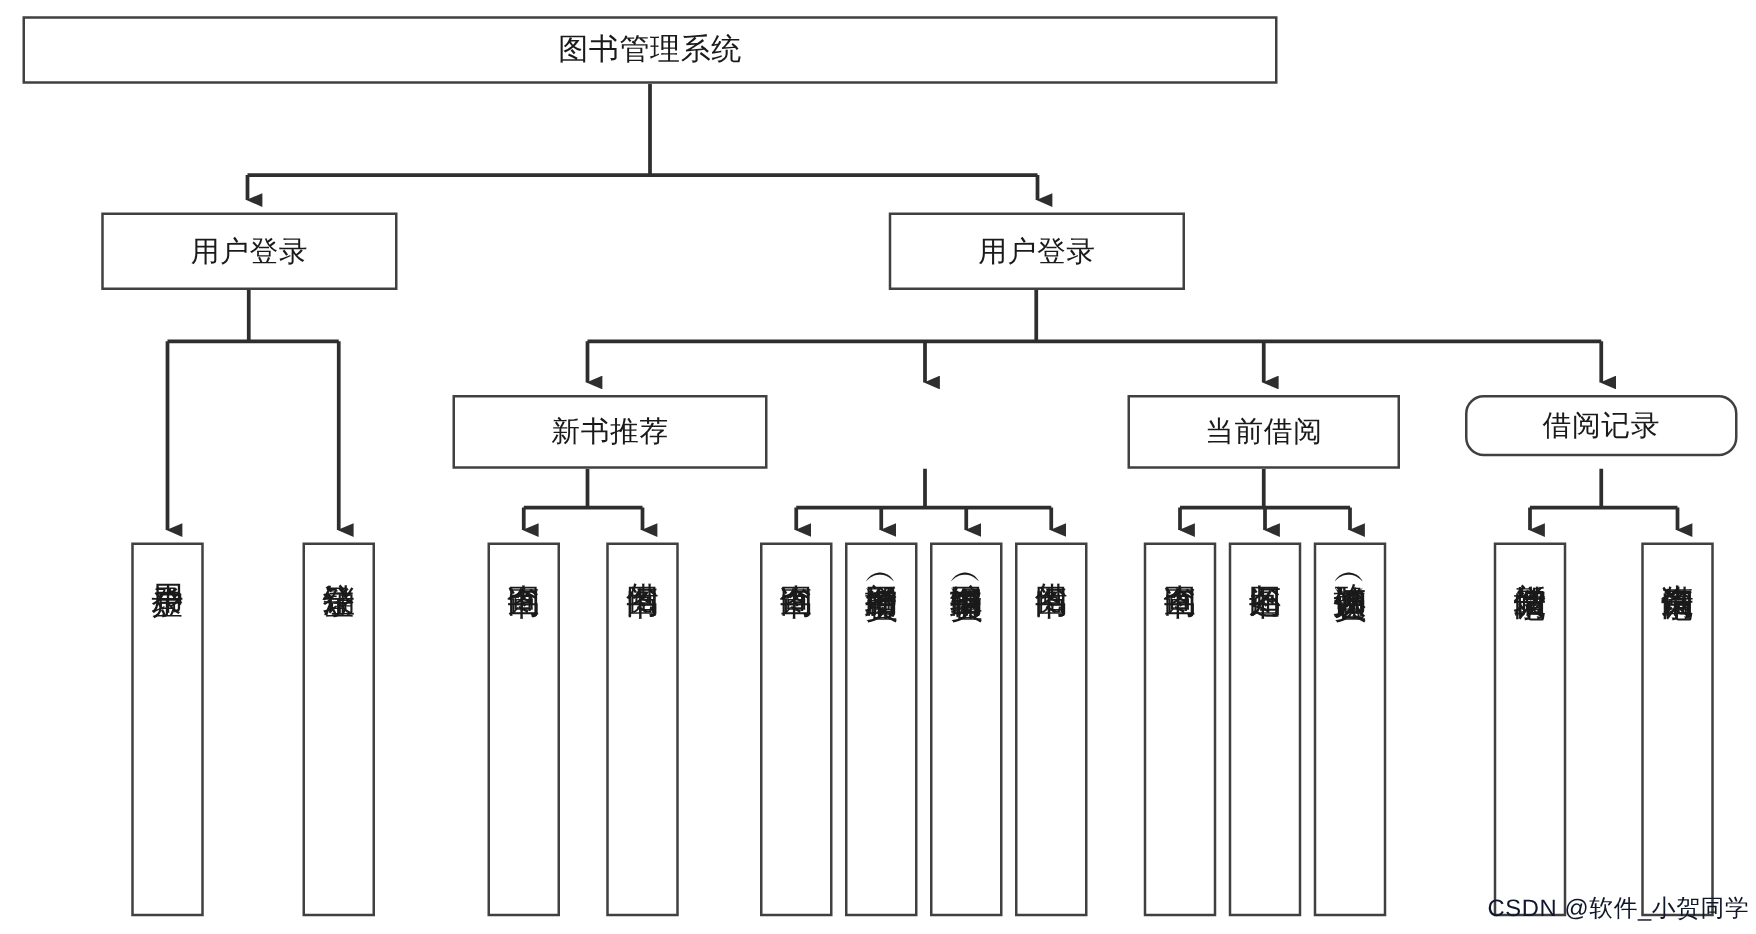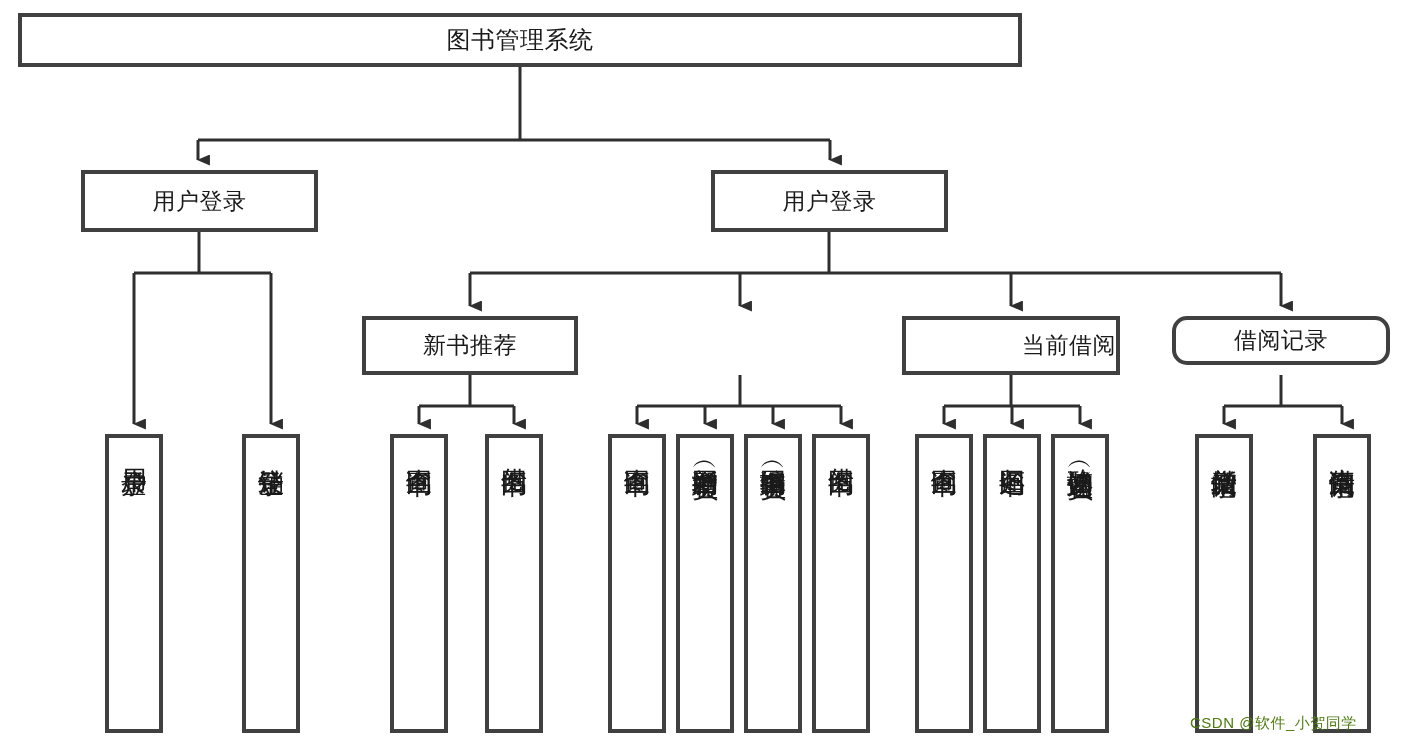--- a/index.html
+++ b/index.html
@@ -22,21 +22,21 @@
     left: 0;
     top: 0;
     width: 1405px;
     height: 747px;
     pointer-events: none;
   }
   .node {
     position: absolute;
     box-sizing: border-box;
     background: #ffffff;
-    border: 4px solid #404040;
+    border: 2px solid #404040;
     display: flex;
     align-items: center;
     justify-content: center;
     color: #1a1a1a;
   }
   .node .label {
     display: block;
     text-align: center;
     line-height: 1.16;
     letter-spacing: 0.5px;
@@ -52,22 +52,22 @@
   .node.vert .label {
     writing-mode: vertical-rl;
     text-orientation: upright;
     font-size: 26px;
     line-height: 1.04;
     letter-spacing: 1px;
   }
   .node.root .label { font-size: 24px; }
   .watermark {
     position: absolute;
-    color: #4d7c0f;
-    font-size: 15px;
+    color: #0f172a;
+    font-size: 19px;
     letter-spacing: 0.5px;
     white-space: nowrap;
     user-select: none;
   }
 </style>
 </head>
 <body>
 
 <div id="canvas">
 
@@ -125,24 +125,24 @@
     <span class="label">图书管理系统</span>
   </div>
 
   <div class="node horiz" style="left: 81px; top: 170px; width: 237px; height: 62px;">
     <span class="label">用户登录</span>
   </div>
   <div class="node horiz" style="left: 711px; top: 170px; width: 237px; height: 62px;">
     <span class="label">用户登录</span>
   </div>
 
-  <div class="node horiz" style="left: 362px; top: 316px; width: 216px; height: 59px;">
+  <div class="node horiz" style="left: 362px; top: 316px; width: 252px; height: 59px;">
     <span class="label">新书推荐</span>
   </div>
-  <div class="node horiz" style="left: 902px; top: 316px; width: 218px; height: 59px; justify-content: flex-end;">
+  <div class="node horiz" style="left: 902px; top: 316px; width: 218px; height: 59px;">
     <span class="label">当前借阅</span>
   </div>
   <div class="node horiz" style="left: 1172px; top: 316px; width: 218px; height: 49px; border-radius: 15px;">
     <span class="label">借阅记录</span>
   </div>
 
   <div class="node vert" style="left: 105px; top: 434px; width: 58px; height: 299px;">
     <span class="label">用户登录</span>
   </div>
   <div class="node vert" style="left: 242px; top: 434px; width: 58px; height: 299px;">

